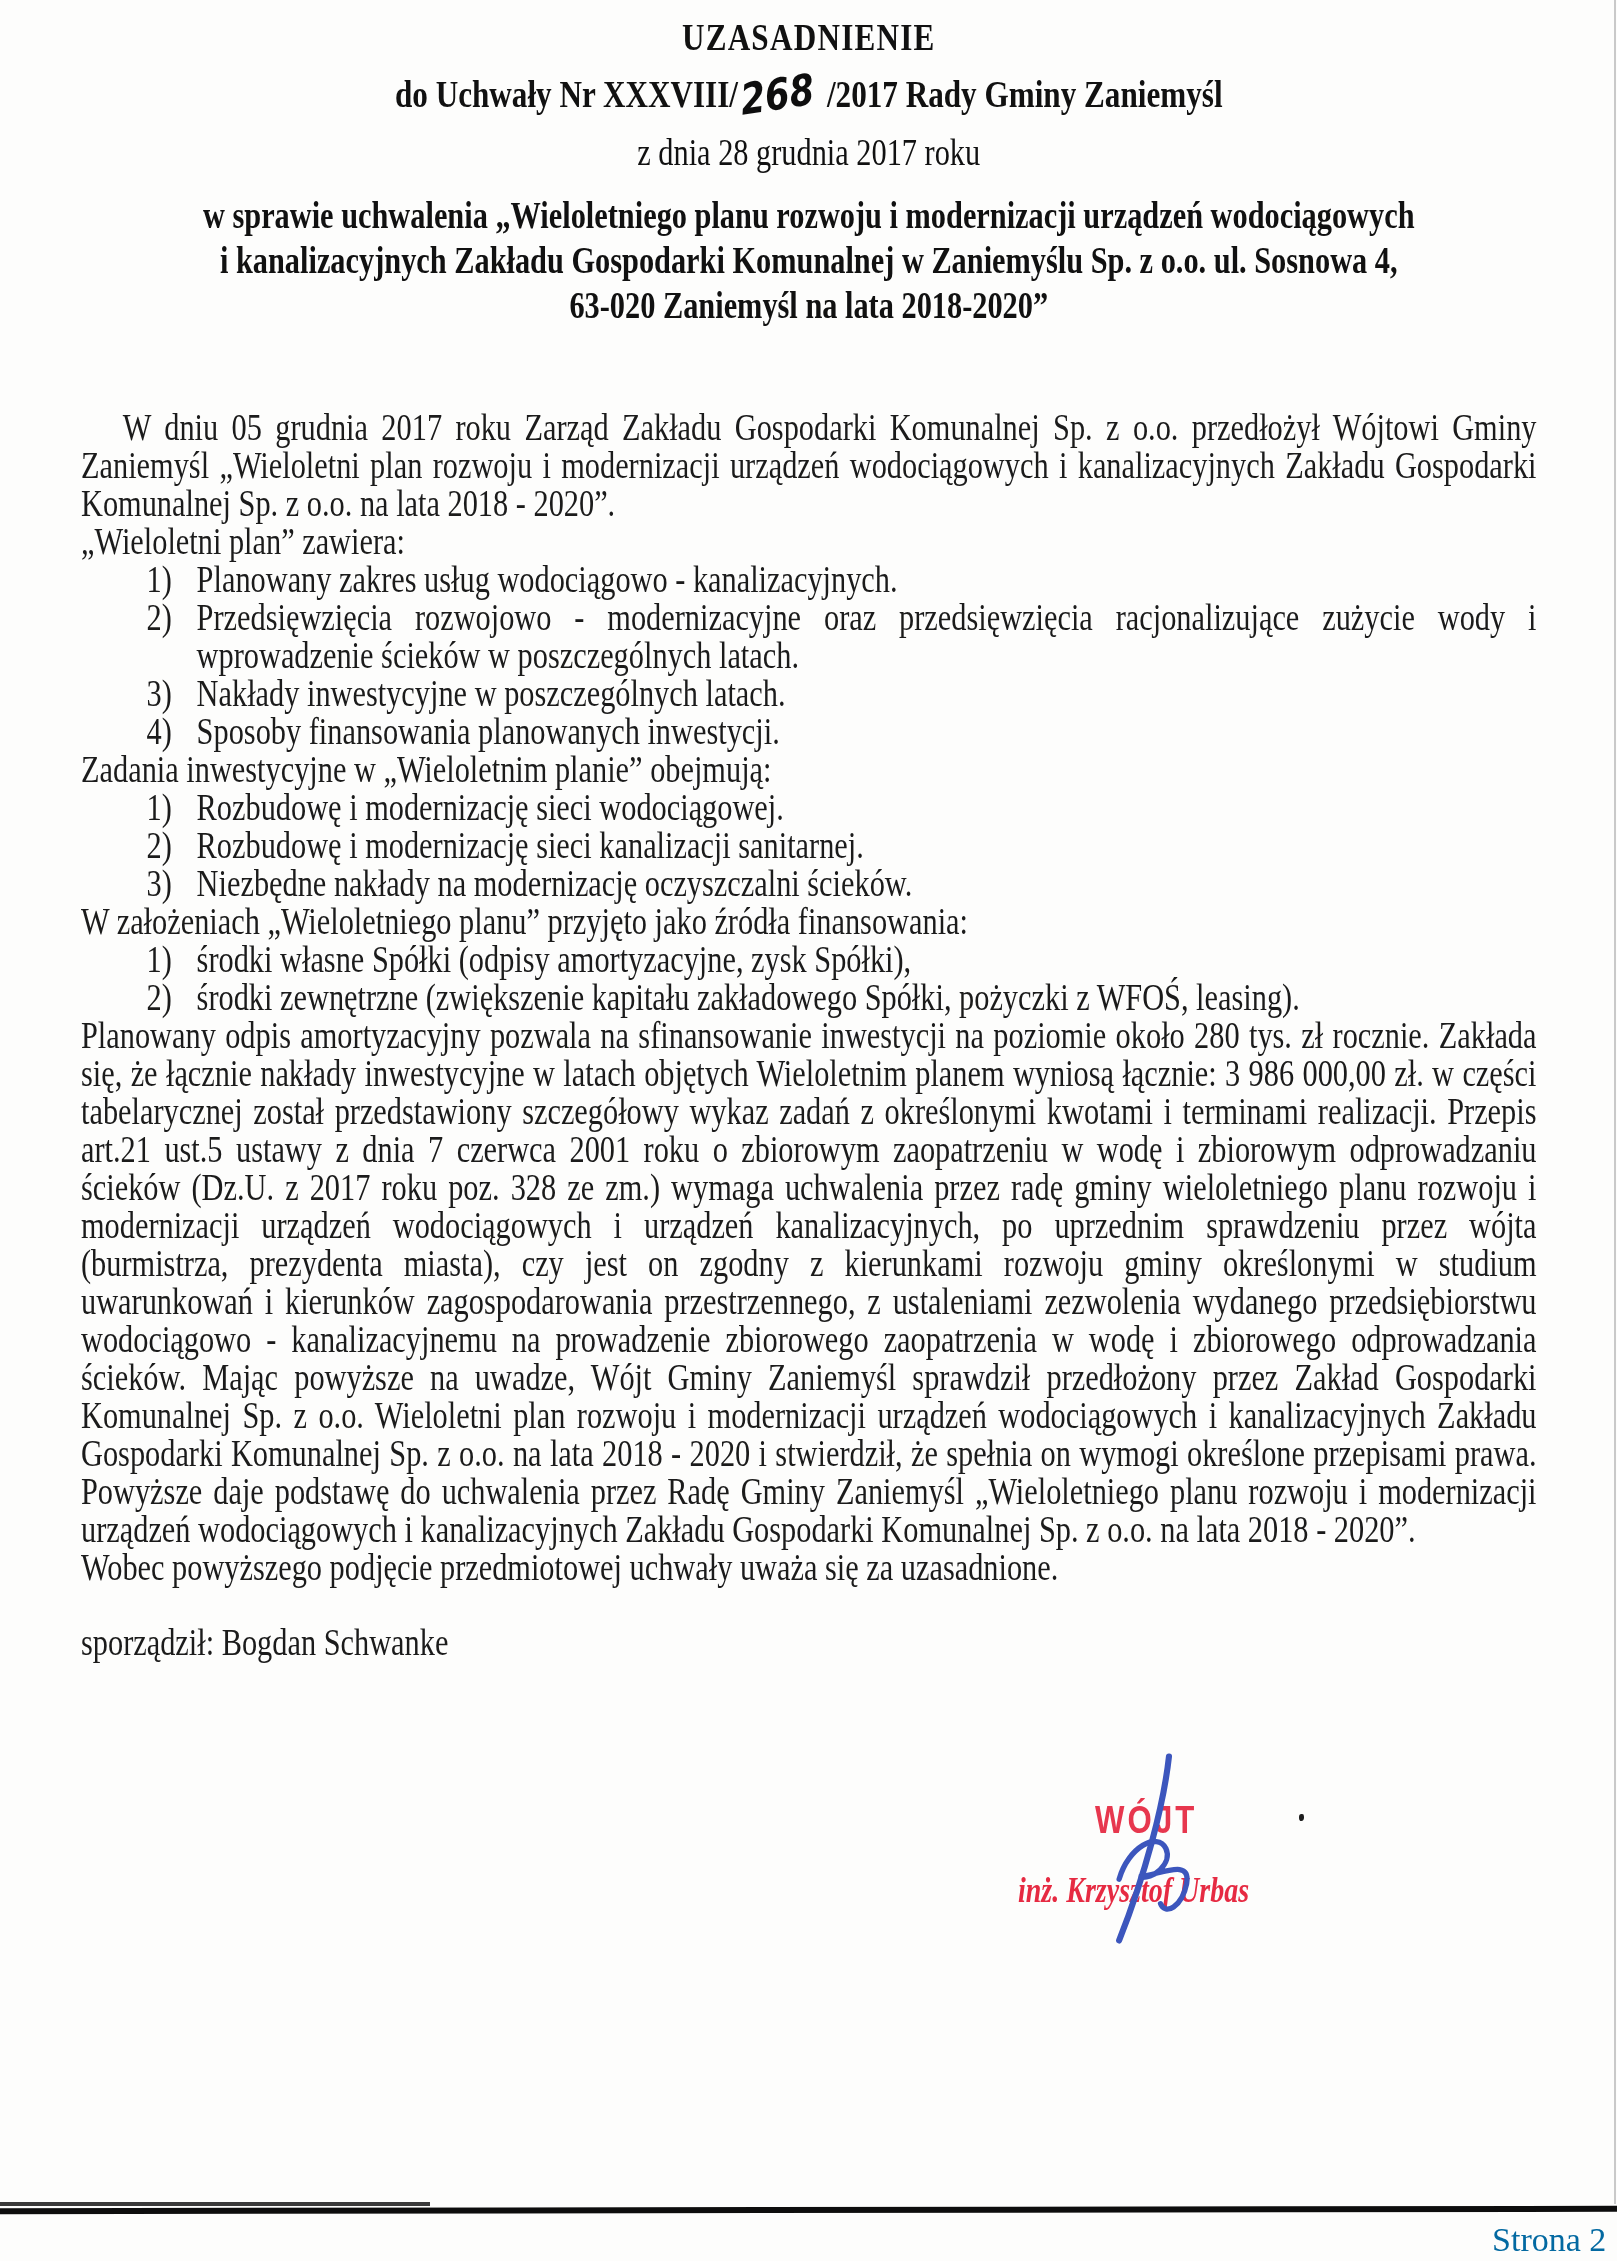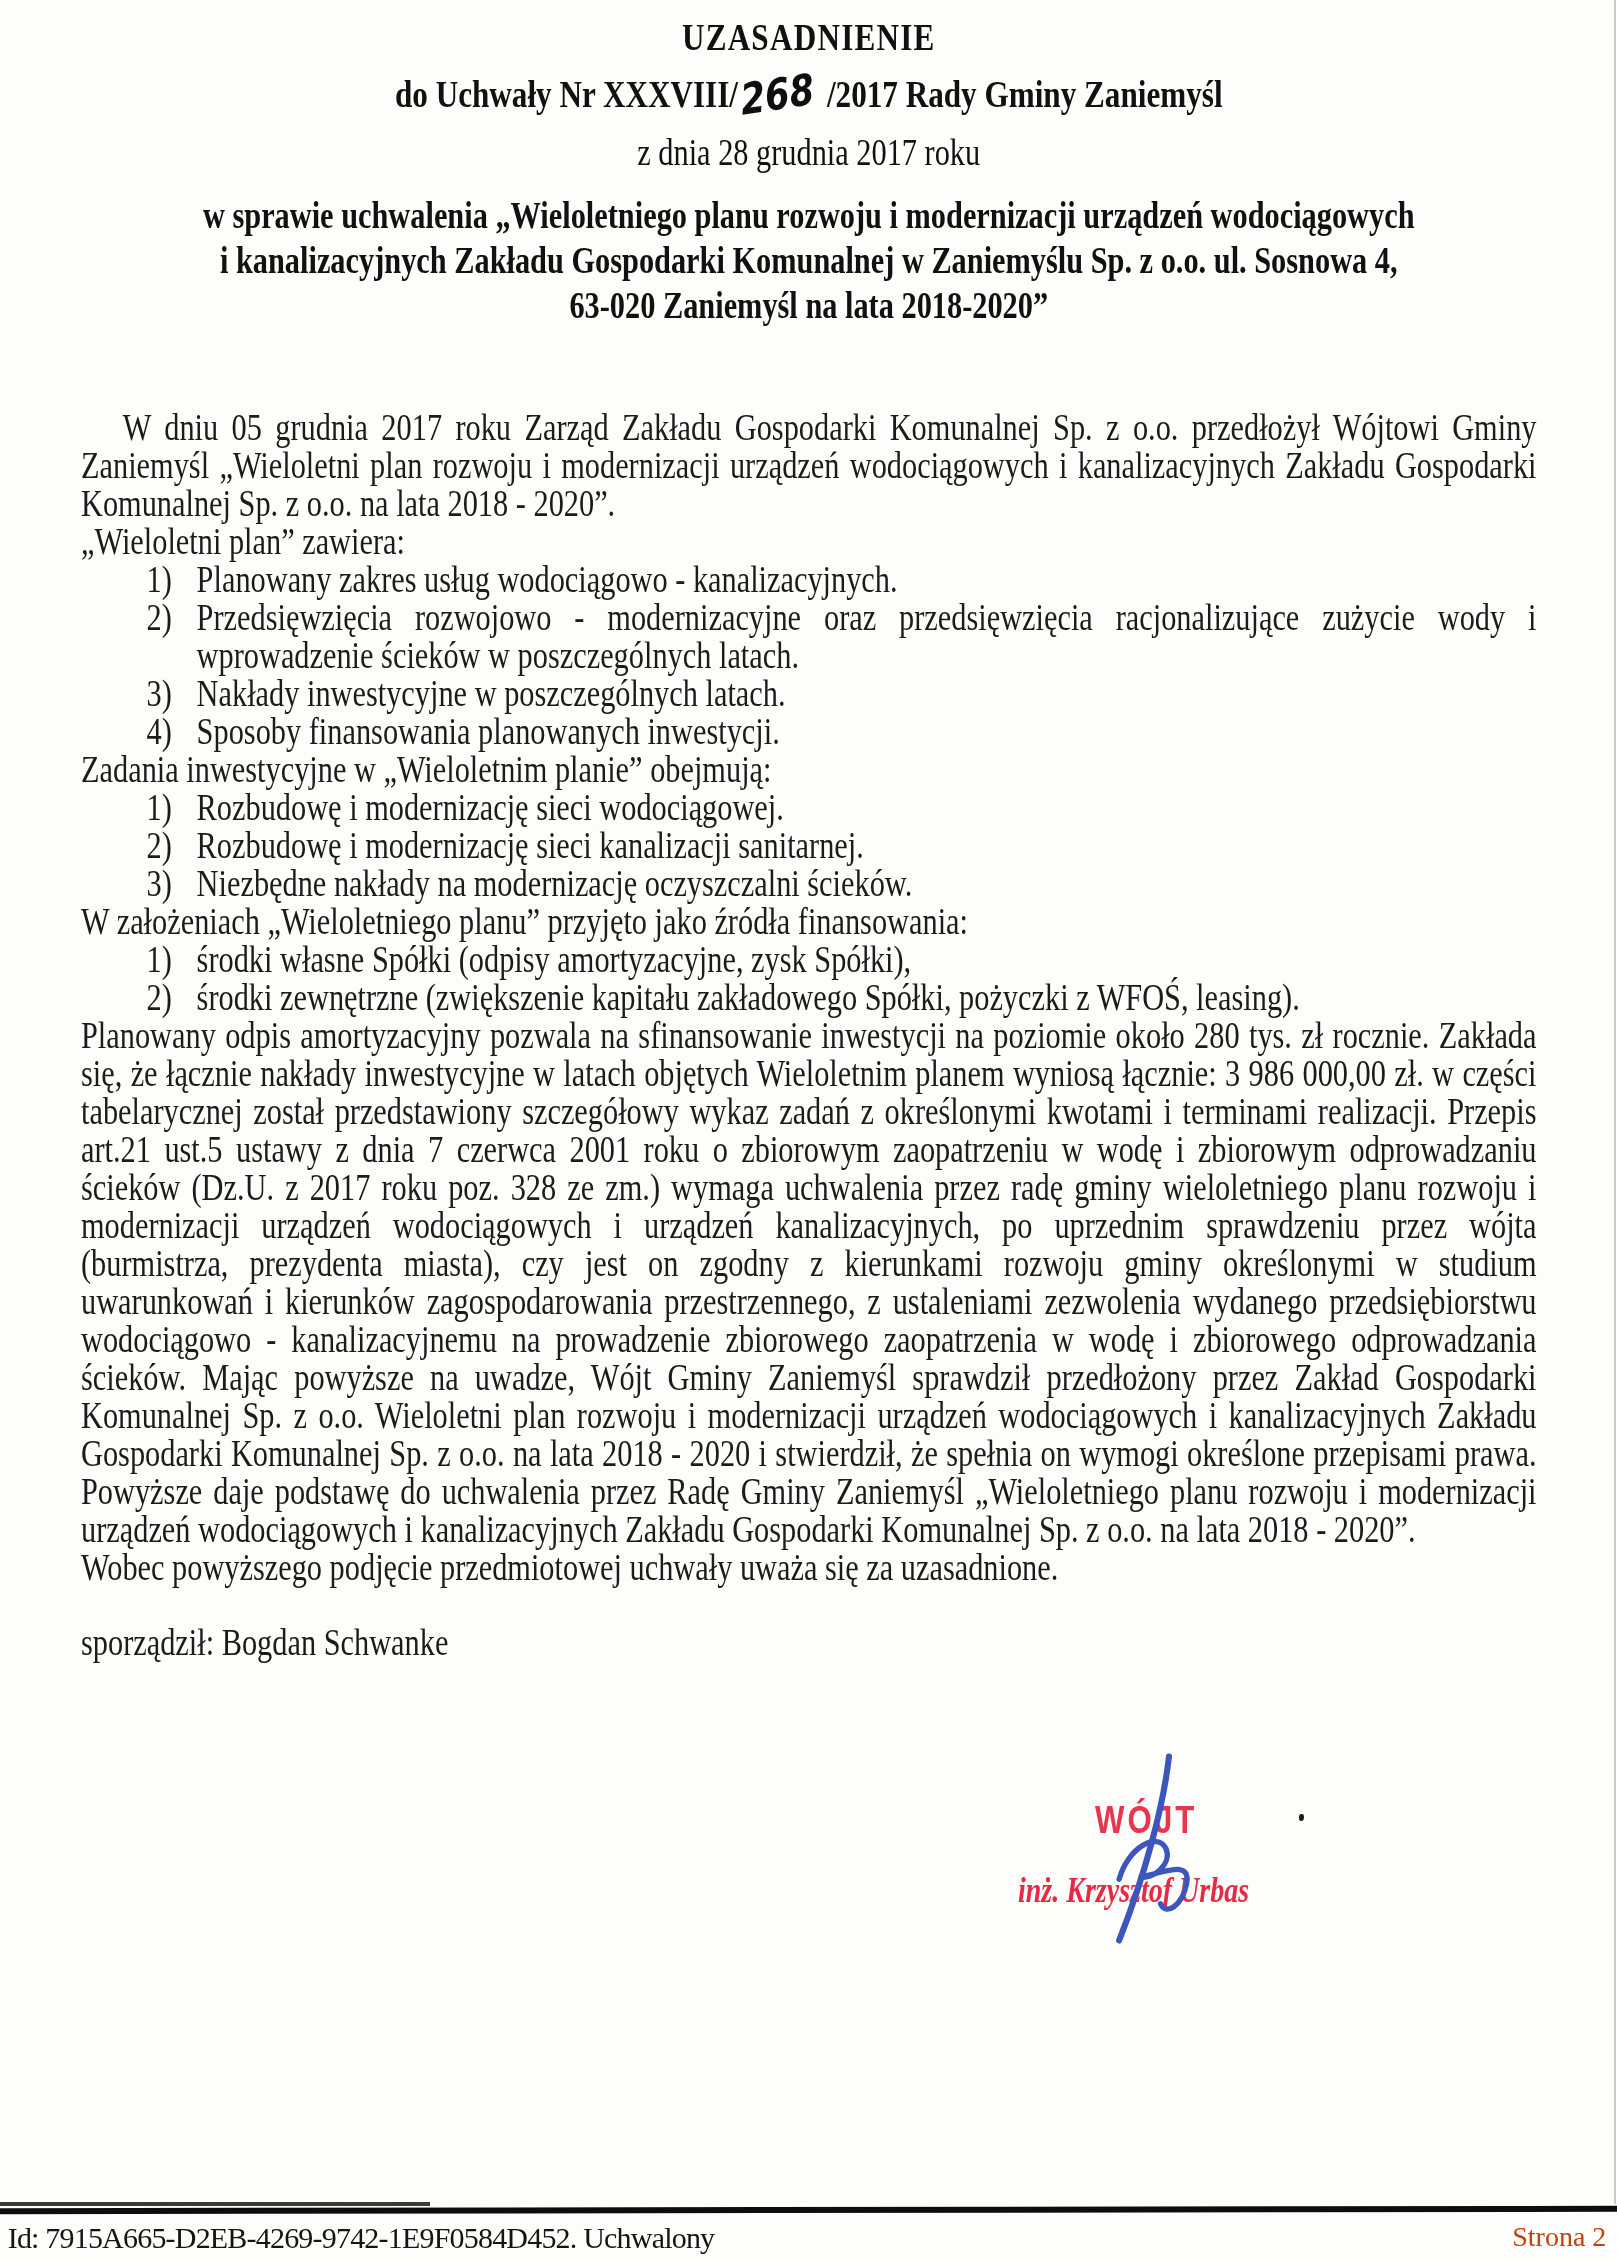--- a/index.html
+++ b/index.html
@@ -46,21 +46,21 @@
     font-size:35px;color:#e62a42;transform:scaleX(0.80);transform-origin:0 0;
     white-space:nowrap;
   }
   .sig-svg{position:absolute;left:61px;top:0;}
   .ink-dot{position:absolute;left:270px;top:64px;width:5.4px;height:7px;background:#1d1d1d;border-radius:50% 40% 55% 50%;}
 
   
   .footer-rule{position:absolute;left:0;top:2207px;width:1617px;height:6.1px;background:#0d0d0d;transform:rotate(-0.08deg);}
   .footer-rule-artifact{position:absolute;left:0;top:2202px;width:430px;height:3.8px;background:#3a3a3a;}
   .footer-id{position:absolute;left:7.7px;top:2221px;font-size:30px;letter-spacing:-0.8px;color:#141414;white-space:nowrap;}
-  .footer-page{position:absolute;right:10.7px;top:2221px;font-size:28px;color:#c2410c;}
+  .footer-page{position:absolute;right:10.7px;top:2221px;font-size:34px;color:#0369a1;}
   .scan-edge{position:absolute;right:1.5px;top:0;width:1.5px;height:2204px;background:#c9c9c9;}
 </style>
 </head>
 <body>
 
 <div class="page">
 
   <div class="content">
     <header>
       <div class="doc-title">UZASADNIENIE</div>
@@ -105,17 +105,16 @@
     <svg class="sig-svg" width="161" height="200" viewBox="0 0 210 260">
       <path d="M103,8 C96,72 72,162 38,248" fill="none" stroke-width="8" stroke-linecap="round" stroke="#3c56bd"></path>
       <path d="M38,168 C50,126 88,106 99,128 C108,147 82,170 64,165 C92,162 132,140 126,174 C120,204 98,216 92,200" fill="none" stroke-width="7" stroke-linecap="round" stroke="#3c56bd"></path>
     </svg>
     <div class="ink-dot"></div>
   </div>
 
   <div class="scan-edge"></div>
   <div class="footer-rule-artifact"></div>
   <div class="footer-rule"></div>
-  <div class="footer-id">Id: 7915A665-D2EB-4269-9742-1E9F0584D452. Uchwalony</div>
   <div class="footer-page">Strona 2</div>
 
 </div>
 
 
 </body></html>

